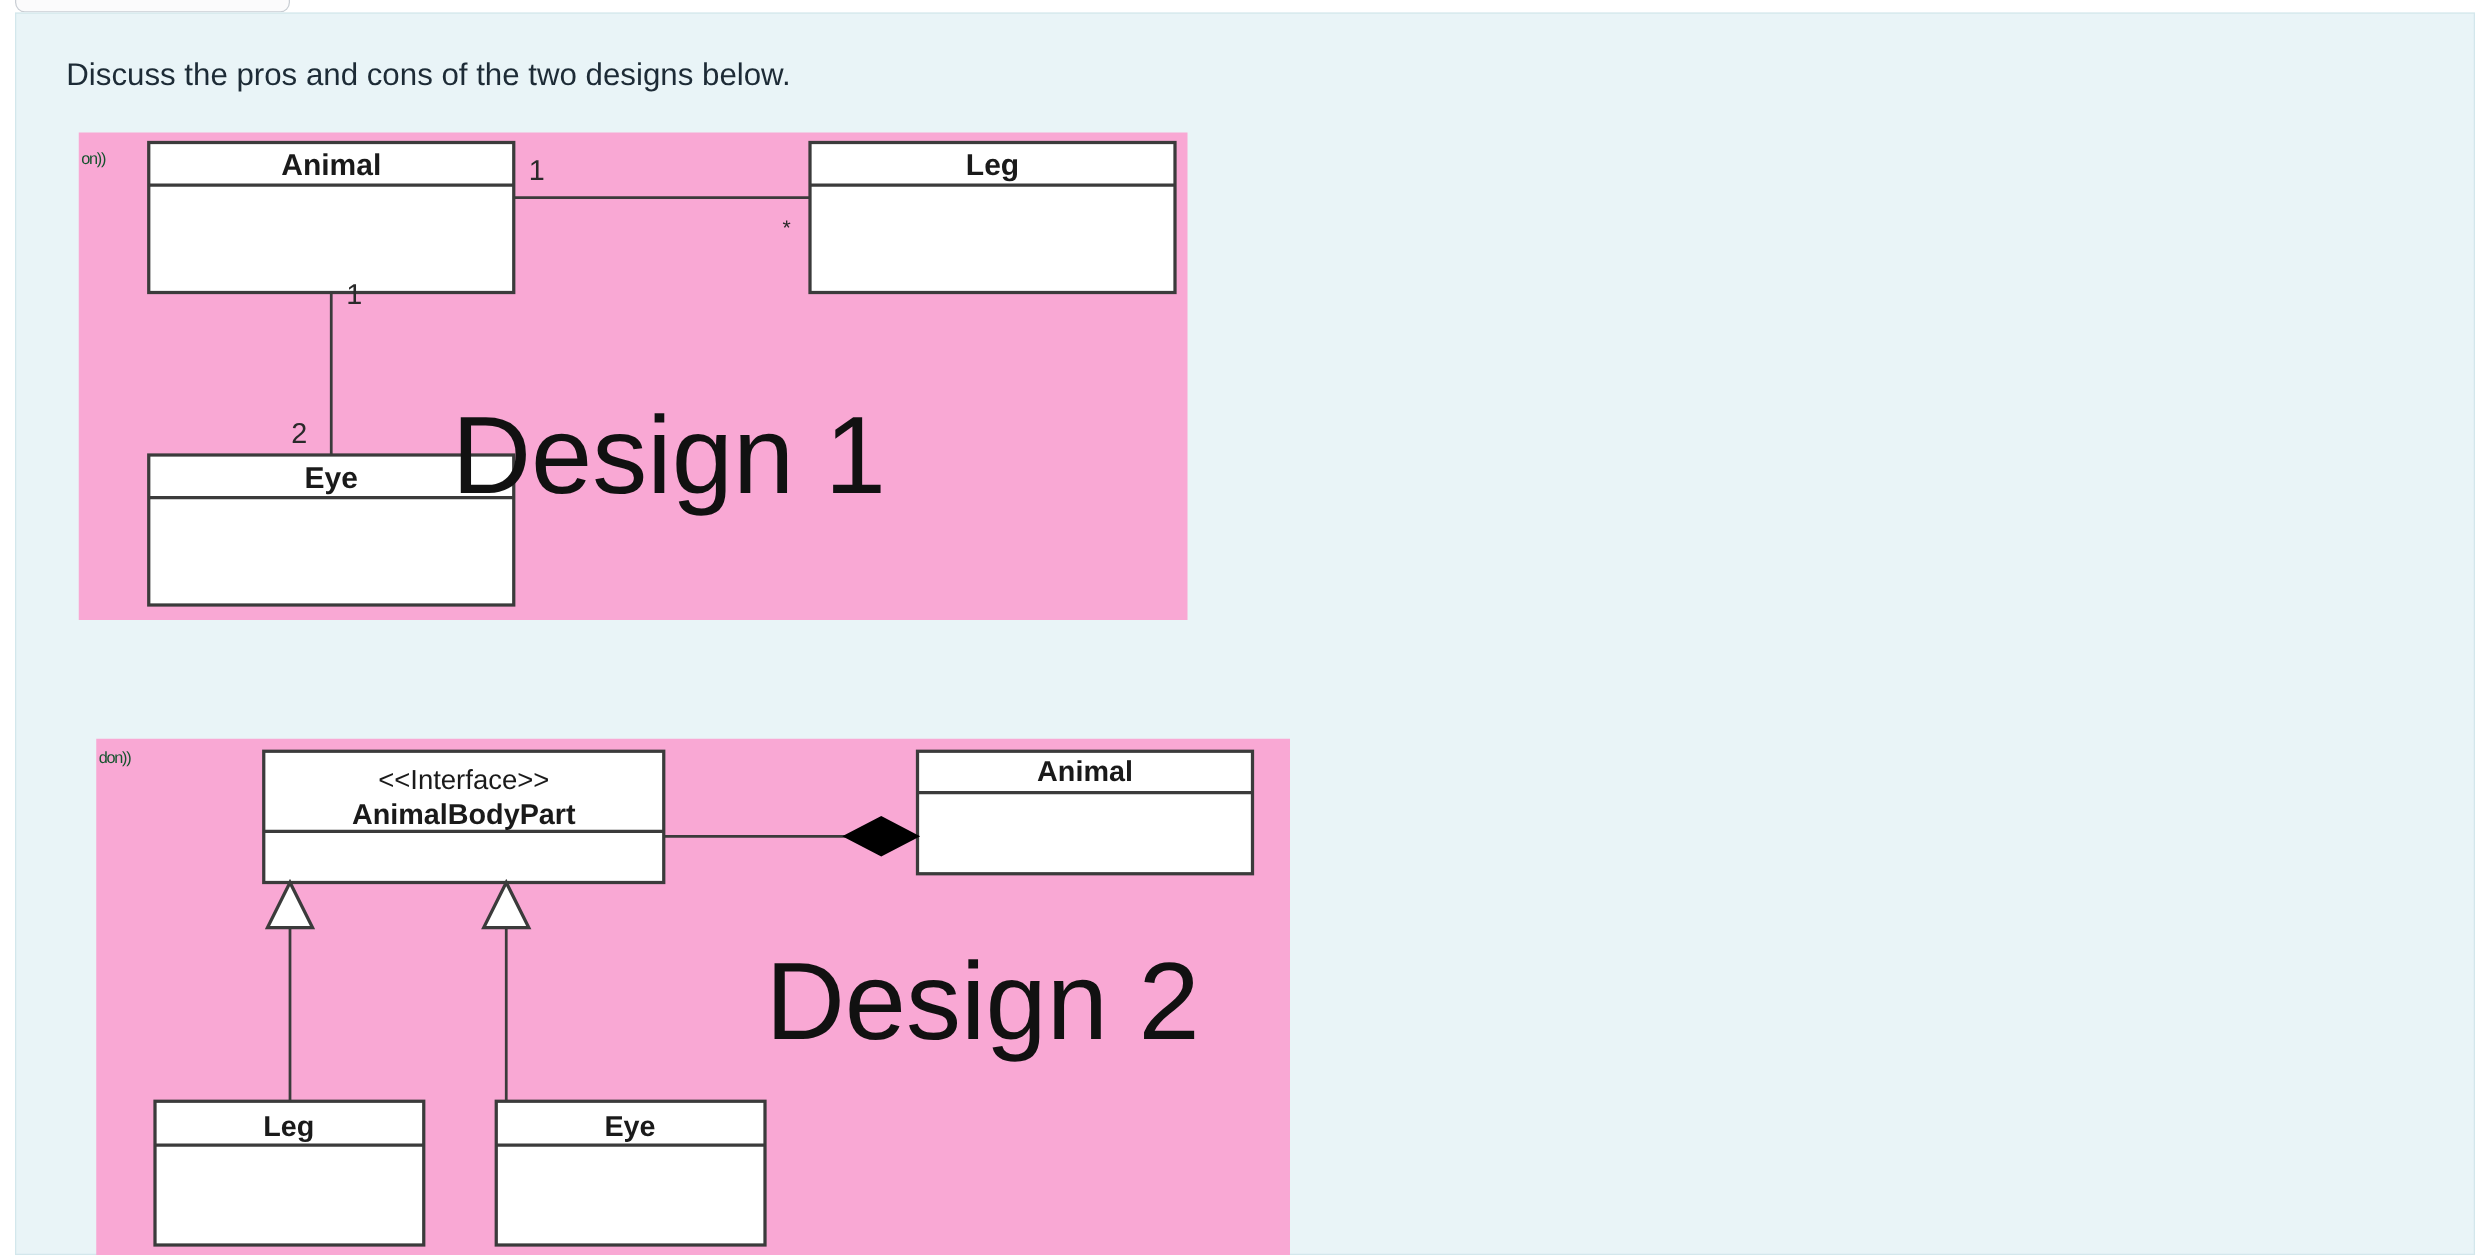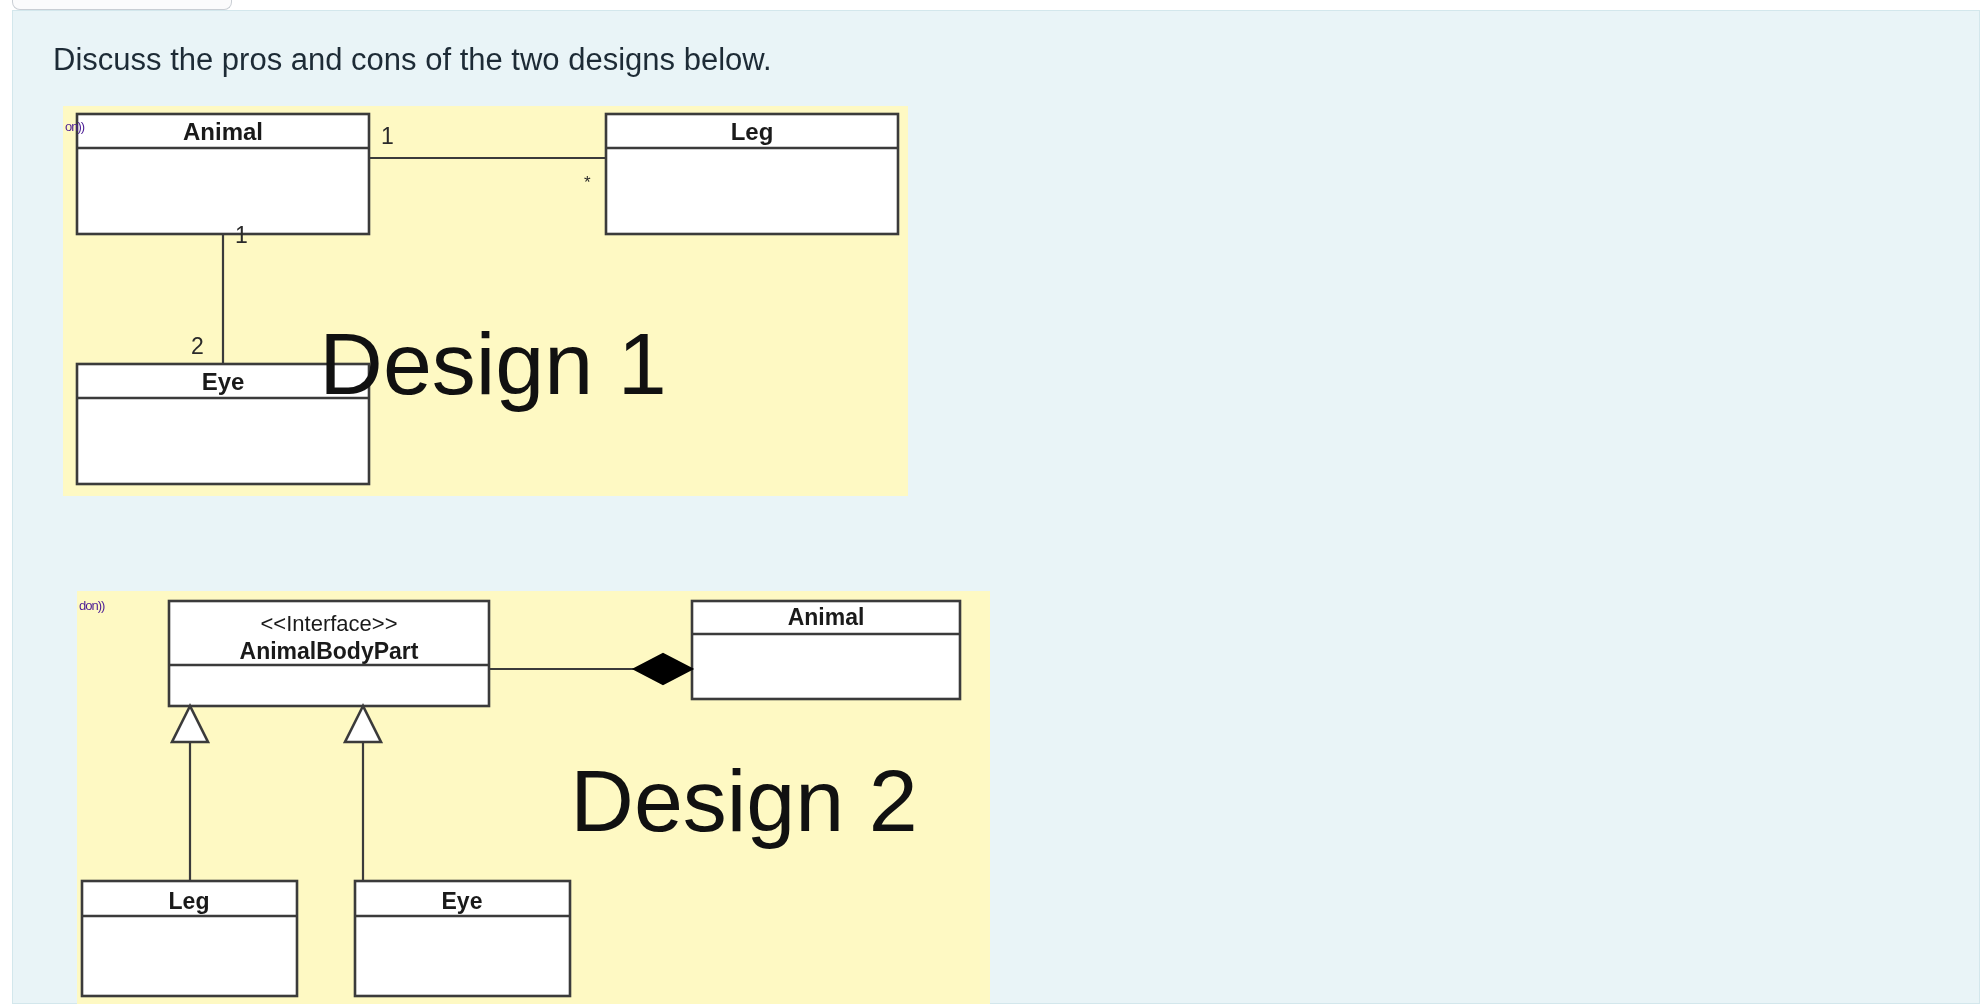--- a/index.html
+++ b/index.html
@@ -40,40 +40,41 @@
     height: 994px;
     background: #e9f4f7;
     border: 1px solid #d3e7ec;
     box-sizing: border-box;
   }
 
   .prompt {
     position: absolute;
     left: 40px;
     top: 33px;
-    font-size: 31px;
+    font-size: 25px;
     line-height: 32px;
     color: #1d2b36;
     white-space: nowrap;
   }
 
   
   .diagram-img {
     position: absolute;
-    background: #fef9c3;
+    background: #f9a8d4;
+    padding-left: 42px;
   }
   #design1-img { left: 50px; top: 95px;  width: 845px; height: 390px; }
   #design2-img { left: 64px; top: 548px; width: 913px; height: 420px; margin-top: 32px; }
 
   .diagram-img svg { display: block; width: 100%; height: 100%; }
 
   .art-label {
     position: absolute;
     font-size: 13px;
-    color: #4c1d95;
+    color: #14532d;
     font-family: "Liberation Sans", sans-serif;
     white-space: nowrap;
     letter-spacing: -1px;
   }
   #art1 { left: 52px; top: 108px; }
   #art2 { left: 66px; top: 587px; }
 </style>
 </head>
 <body>
 

